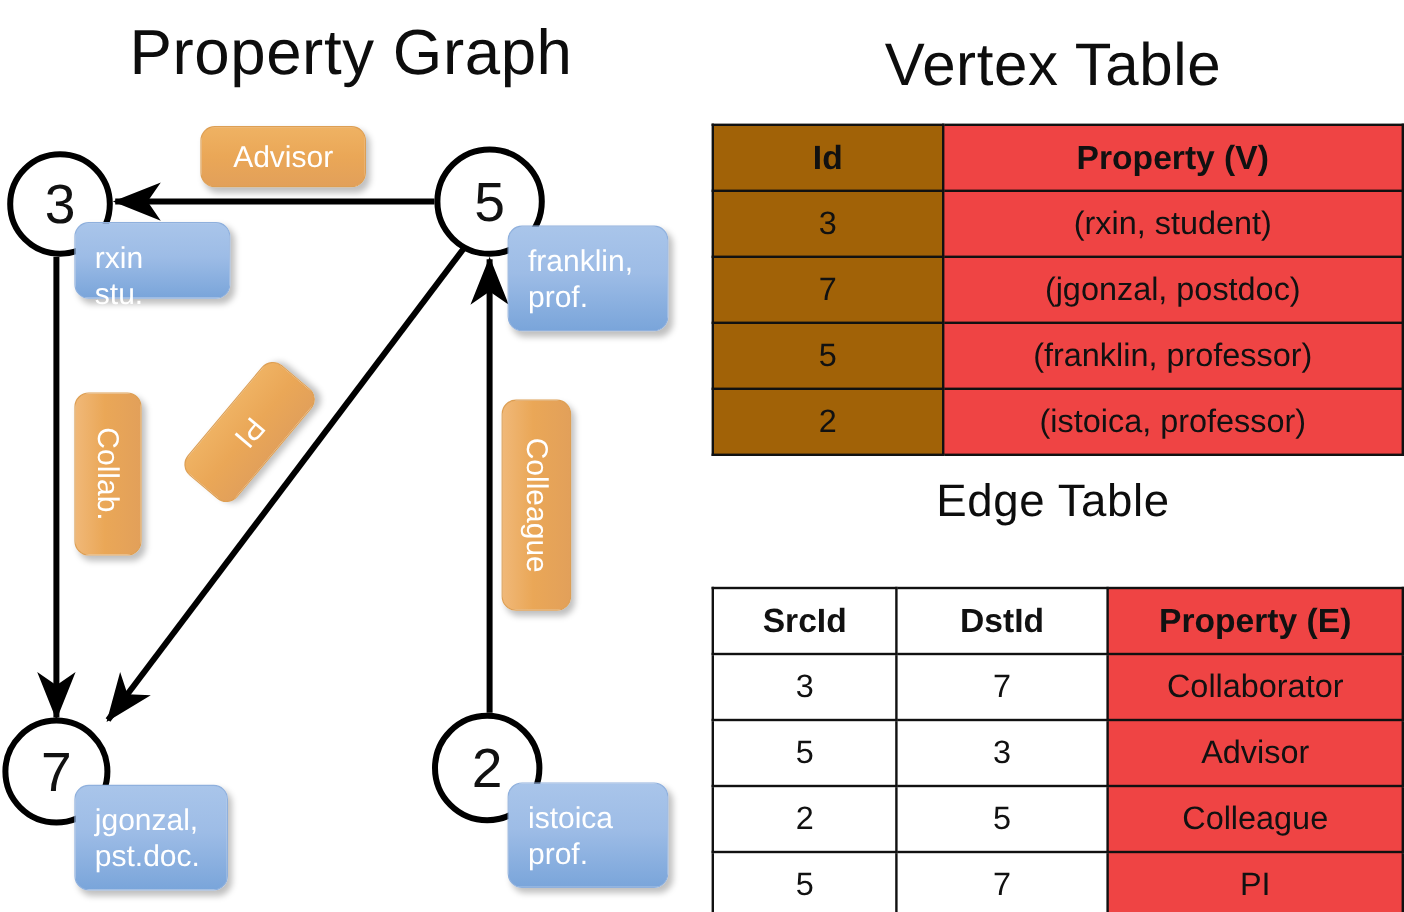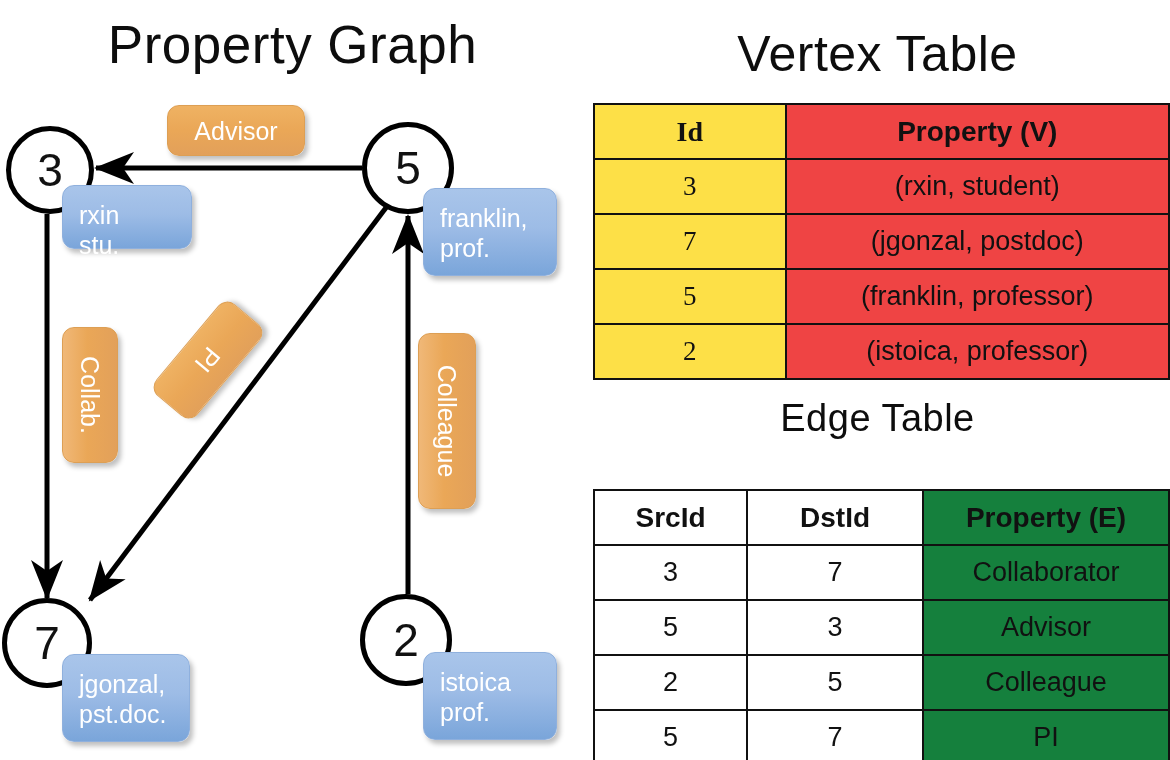--- a/index.html
+++ b/index.html
@@ -87,25 +87,25 @@
     font-family:"Liberation Sans", sans-serif;
   }
   table.dtab td{
     border:2px solid #111;
     text-align:center;
     color:#111;
     font-size:27px;
     padding:0;
   }
   table.dtab td.hd{font-weight:bold;font-size:28px;}
-  .v-id{width:190px;background:#fde047;font-family:Liberation Serif, serif;}
+  .v-id{width:190px;background:#a16207;}
   .v-prop{width:382px;background:#ef4444;}
   .e-src{width:152px;background:#ffffff;}
   .e-dst{width:175px;background:#ffffff;}
-  .e-prop{width:245px;background:#15803d;}
+  .e-prop{width:245px;background:#ef4444;}
 
   #vertex-table{left:593px;top:103px;}
   #vertex-table td{height:53px;}
   #edge-table{left:593px;top:489px;}
   #edge-table td{height:53px;}
 </style>
 </head>
 <body>
 
 <div class="panel" id="graph-panel">

